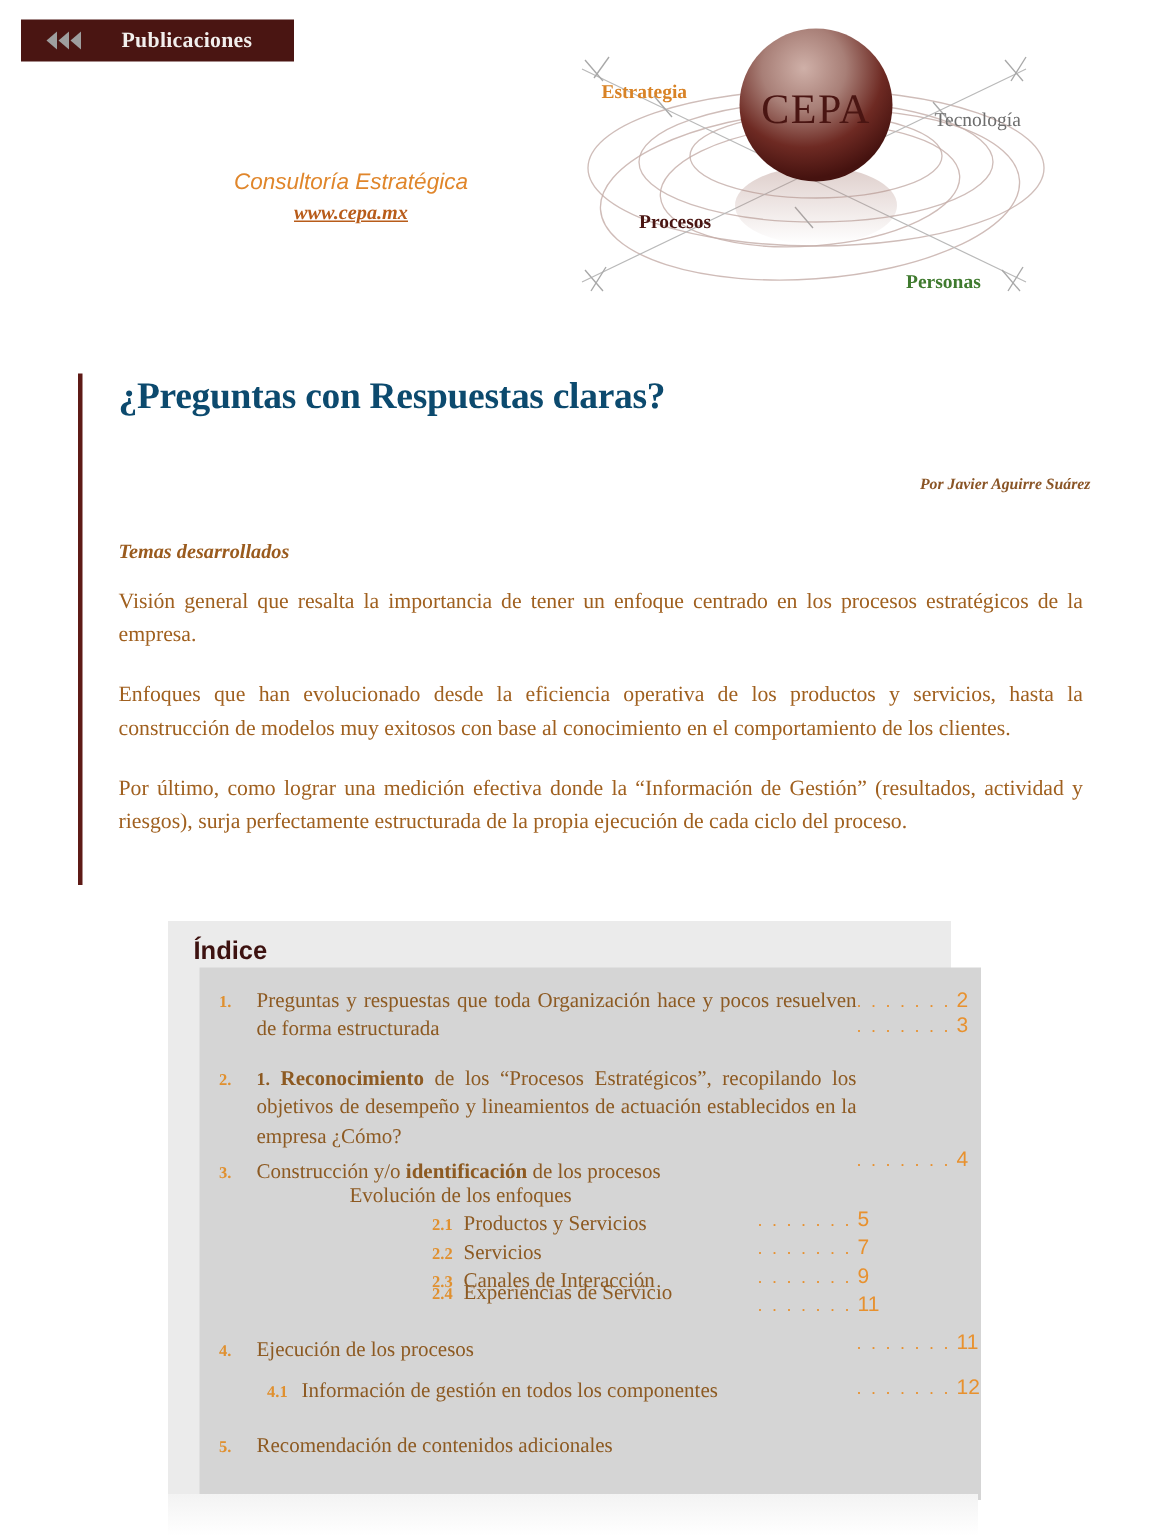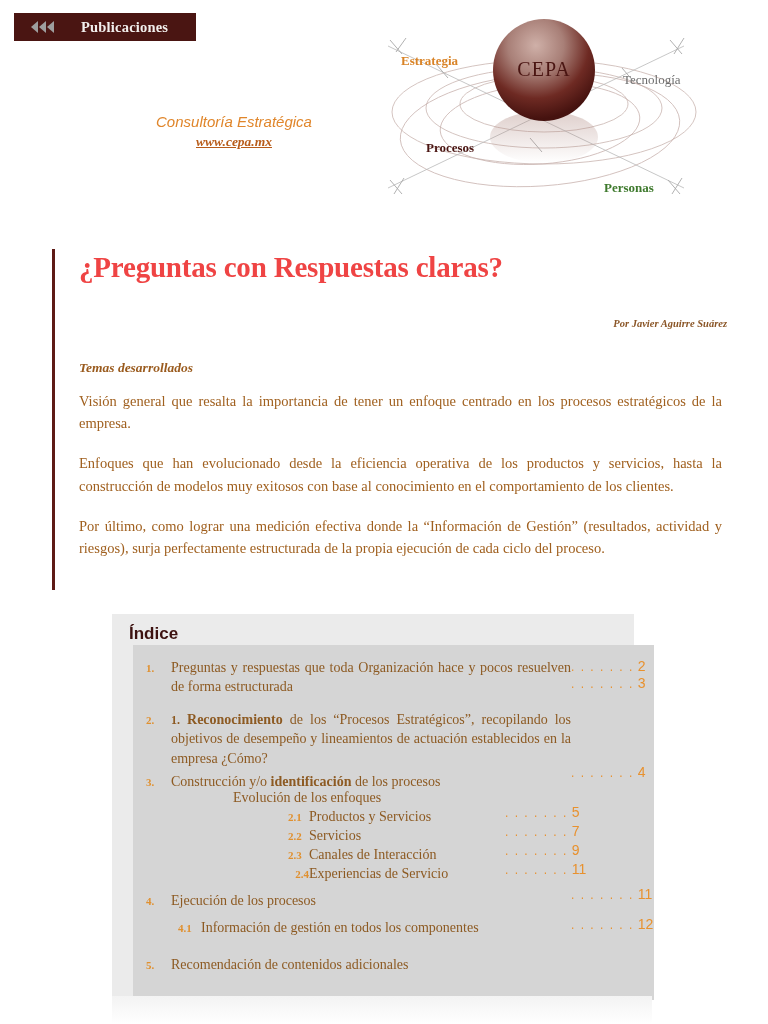--- a/index.html
+++ b/index.html
@@ -83,21 +83,21 @@
     font-size: 13px; font-weight: bold;
     color: #3f7a2e;
   }
   .cepa-text {
     position: absolute;
     left: 112px;
     top: 46px;
     width: 120px;
     text-align: center;
     font-family: "Liberation Serif", serif;
-    font-size: 20px;
+    font-size: 28px;
     color: #4a1512;
     letter-spacing: 1px;
   }
 
   
   .tagline {
     position: absolute;
     left: 120px;
     top: 113px;
     width: 228px;
@@ -132,22 +132,22 @@
   }
   .title-block {
     position: absolute;
     left: 79px;
     top: 251px;
     width: 648px;
   }
   .doc-title {
     font-family: "Liberation Serif", serif;
     font-weight: bold;
-    font-size: 29px;
-    color: #ef4444;
+    font-size: 25px;
+    color: #0c4a6e;
     margin: 0;
     line-height: 1.15;
     letter-spacing: -0.2px;
   }
   .doc-subtitle {
     font-family: "Liberation Sans", sans-serif;
     font-weight: bold;
     font-style: italic;
     font-size: 17px;
     color: #5e1a16;
@@ -293,21 +293,21 @@
     width: 21px;
     flex: 0 0 auto;
   }
   .idx-subrow .st {
     color: #8d5a22;
     font-size: 14px;
   }
   #idx-21 { top: 159px; }
   #idx-22 { top: 178px; }
   #idx-23 { top: 197px; }
-  #idx-24 { top: 216px; text-align: right; }
+  #idx-24 { top: 205px; }
   #idx-21-page { left: 372px; top: 154px; }
   #idx-22-page { left: 372px; top: 173px; }
   #idx-23-page { left: 372px; top: 192px; }
   #idx-24-page { left: 372px; top: 211px; }
 
   #idx-4 { position: absolute; left: 13px; top: 241px; width: 430px; }
   #idx-4 .idx-num { width: 25px; }
   #idx-4 .idx-text { width: 400px; }
   #idx-4-page { left: 438px; top: 236px; }
 

